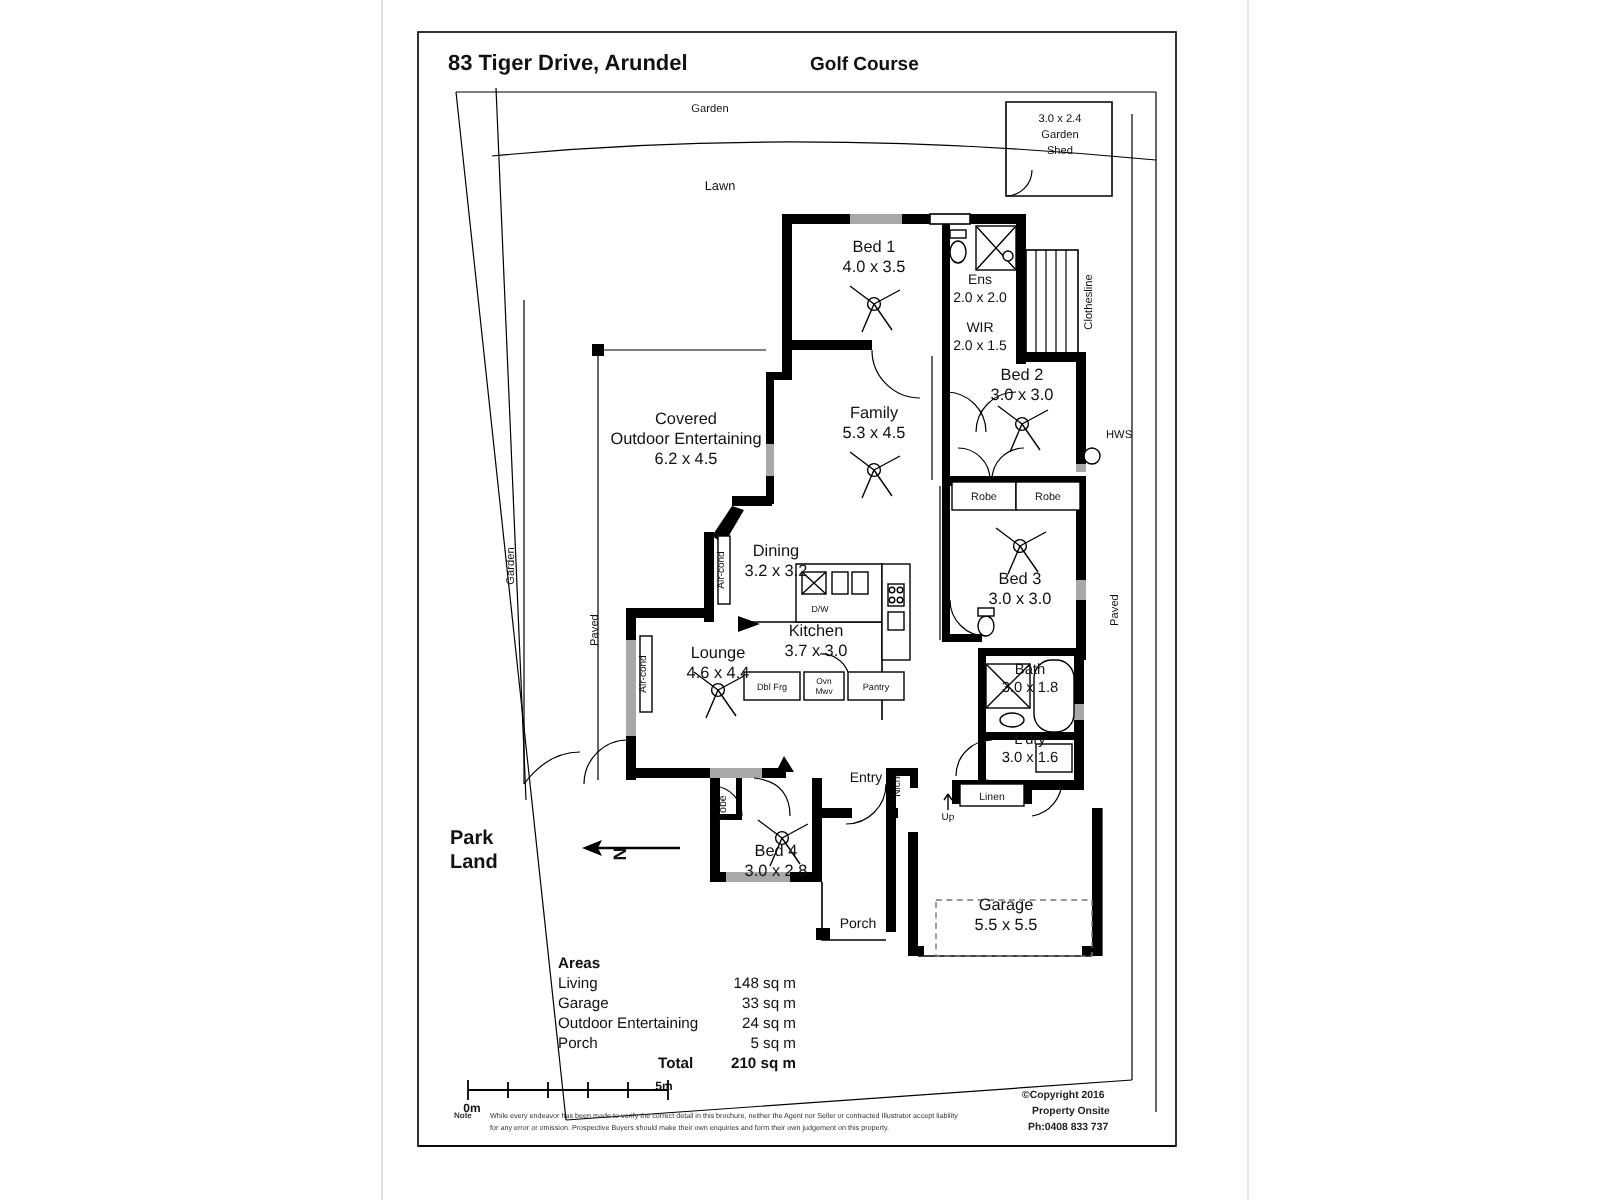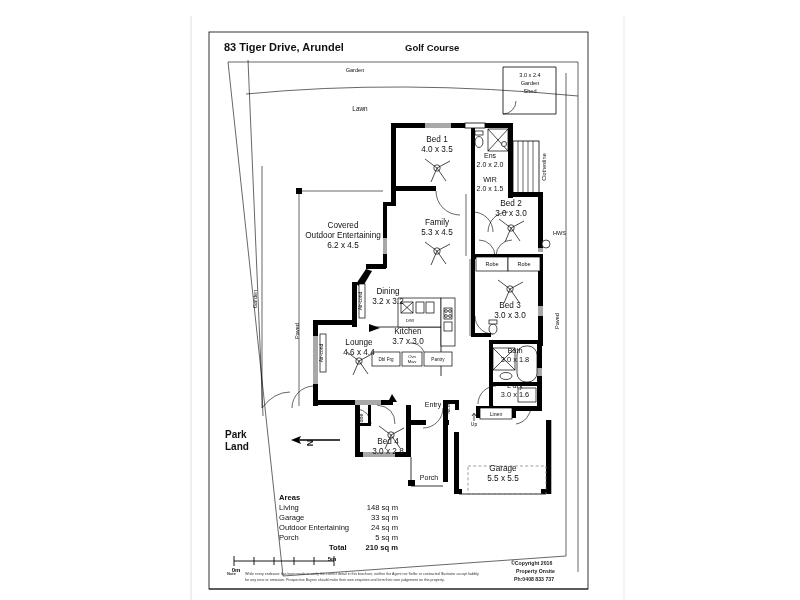--- a/index.html
+++ b/index.html
@@ -1,21 +1,21 @@
 <!DOCTYPE html>
 <html><head>
 <meta charset="utf-8">
 <style>
   html,body{margin:0;padding:0;}
   body{
     width:800px;height:600px;background:#ffffff;
     font-family:"Liberation Sans", sans-serif;
     color:#000;overflow:hidden;position:relative;
   }
-  #stage{position:absolute;left:0;top:16px;width:800px;height:452px;text-decoration:underline;}
+  #stage{position:absolute;left:0;top:0;width:800px;height:452px;text-decoration:underline;}
   #stage svg{display:block;}
   .lbl{font-family:"Liberation Sans",sans-serif;fill:#111;}
   .room-name{font-size:8.2px;text-anchor:middle;}
   .room-dim{font-size:8.2px;text-anchor:middle;}
   .tiny{font-size:5.6px;text-anchor:middle;}
   .tiny-l{font-size:5.6px;text-anchor:start;}
   .small{font-size:6.4px;text-anchor:middle;}
   .title{font-size:11px;font-weight:bold;text-anchor:start;}
   .subtitle{font-size:9.5px;font-weight:bold;text-anchor:start;}
   .areas-h{font-size:7.6px;font-weight:bold;text-anchor:start;}

